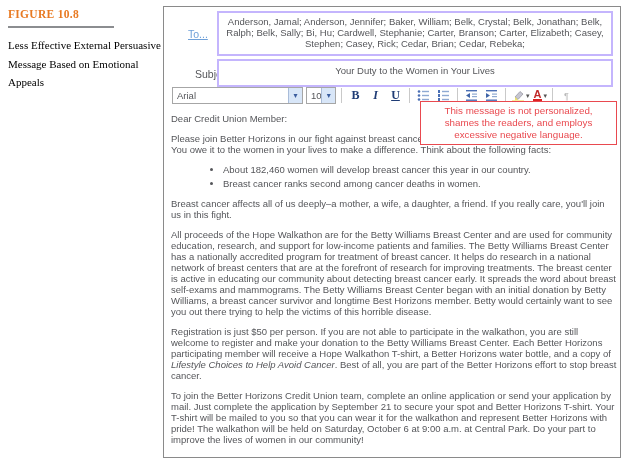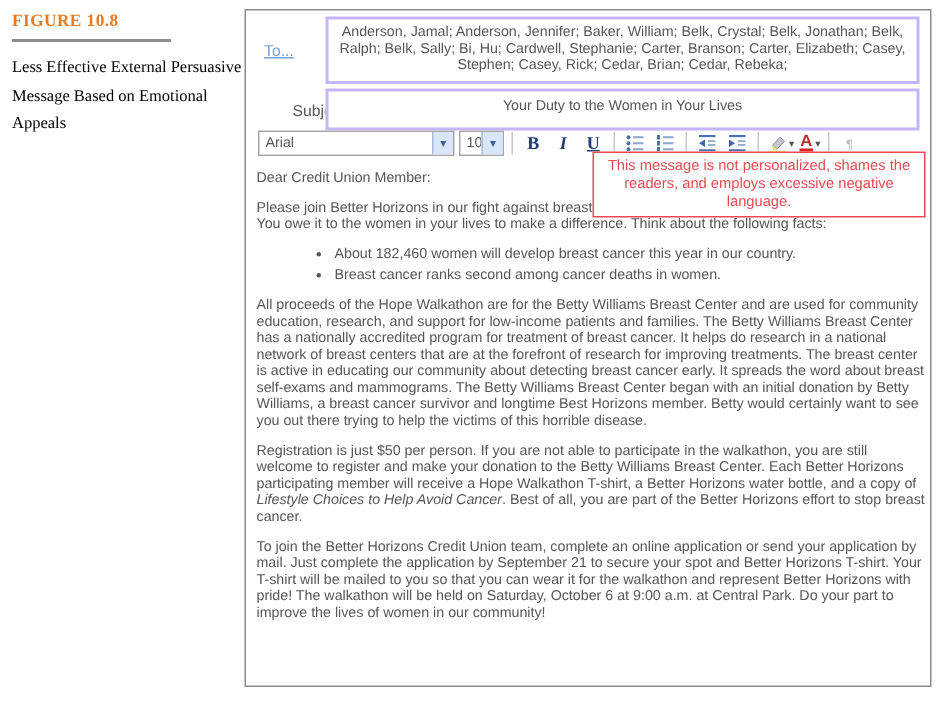--- a/index.html
+++ b/index.html
@@ -10,21 +10,21 @@
   .figure-block{position:absolute;left:8px;top:8px;width:156px;font-family:Liberation Serif, serif;}
   .fig-label{color:#e87a22;font-size:11.5px;font-weight:bold;letter-spacing:.3px;}
   .fig-rule{width:106px;border-top:2px solid #8b8d90;margin-top:6px;}
   .fig-caption{margin-top:8px;color:#000000;font-size:11px;line-height:18.5px;}
 
   
   .email-window{position:absolute;left:163px;top:6px;width:458px;height:452px;
     border:1px solid #8a8a8a;background:#fff;box-sizing:border-box;}
 
   .field-label{position:absolute;font-size:10.5px;color:#55565a;}
-  .to-label{left:12px;top:21px;color:#6fa0d8;cursor:pointer;text-decoration:underline;}
+  .to-label{left:24px;top:21px;color:#6fa0d8;cursor:pointer;text-decoration:underline;}
   .subject-label{left:12px;top:61px;margin-left:19px;}
   .field-box{position:absolute;left:53px;width:396px;border:2px solid #c4b5fd;
     background:#fff;font-size:9.5px;line-height:11px;color:#55565a;box-sizing:border-box;text-align:center;}
   .to-box{top:4px;height:45px;padding:3px 6px;}
   .subject-box{top:52px;height:28px;padding:4px 6px;white-space:nowrap;overflow:hidden;}
 
   
   .toolbar{position:absolute;left:8px;top:79px;height:19px;display:flex;align-items:center;gap:3px;}
   .select{display:flex;align-items:center;justify-content:space-between;height:17px;
     border:1px solid #a6a6a6;background:#fff;box-sizing:border-box;cursor:pointer;}
@@ -40,21 +40,21 @@
   .bold-glyph{font-weight:bold;font-size:12px;}
   .italic-glyph{font-style:italic;font-size:12px;font-weight:bold;}
   .underline-glyph{text-decoration:underline;font-size:12px;font-weight:bold;}
   .tb-sep{width:1px;height:15px;background:#c9c9c9;margin:0 2px;}
   .mini-arrow{font-size:7px;color:#555;margin-left:1px;}
   .fc-a{font-size:11px;font-weight:bold;color:#c02a2a;line-height:9px;border-bottom:3px solid #d22;padding:0 1px;}
   .tb-btn.grayed{color:#b9b9b9;font-size:9px;}
   .combo{display:flex;align-items:center;cursor:pointer;}
 
   
-  .annotation{position:absolute;right:3px;top:94px;width:222px;border:1px solid #e9494f;
+  .annotation{position:absolute;right:3px;top:94px;width:197px;border:1px solid #e9494f;
     background:#fff;color:#e9494f;font-size:9.8px;line-height:12px;text-align:center;
     padding:3px 5px;box-sizing:border-box;z-index:5;}
 
   
   .body-area{position:absolute;left:7px;top:98px;width:446px;font-size:9.5px;
     line-height:11px;color:#55565a;cursor:text;}
   .body-area p{margin:0 0 9px 0;}
   .body-area p:first-child{margin-top:8px;}
   .body-area ul{margin:0 0 9px 0;padding-left:52px;}
   .body-area li{margin-bottom:3px;}
@@ -158,19 +158,20 @@
 
     <div class="annotation">This message is not personalized, shames the readers, and employs excessive negative language.</div>
 
     <div class="body-area">
       <p>Dear Credit Union Member:</p>
       <p>Please join Better Horizons in our fight against breast cancer, one of the deadliest cancers for women. You owe it to the women in your lives to make a difference. Think about the following facts:</p>
       <ul>
         <li>About 182,460 women will develop breast cancer this year in our country.</li>
         <li>Breast cancer ranks second among cancer deaths in women.</li>
       </ul>
+      <p>Breast cancer affects all of us deeply–a mother, a wife, a daughter, a friend. If you really care, you'll join us in this fight.</p>
       <p>All proceeds of the Hope Walkathon are for the Betty Williams Breast Center and are used for community education, research, and support for low-income patients and families. The Betty Williams Breast Center has a nationally accredited program for treatment of breast cancer. It helps do research in a national network of breast centers that are at the forefront of research for improving treatments. The breast center is active in educating our community about detecting breast cancer early. It spreads the word about breast self-exams and mammograms. The Betty Williams Breast Center began with an initial donation by Betty Williams, a breast cancer survivor and longtime Best Horizons member. Betty would certainly want to see you out there trying to help the victims of this horrible disease.</p>
       <p><span>Registration is just $50 per person. If you are not able to participate in the walkathon, you are still welcome to register and make your donation to the Betty Williams Breast Center. Each Better Horizons participating member will receive a Hope Walkathon T-shirt, a Better Horizons water bottle, and a copy of </span><i>Lifestyle Choices to Help Avoid Cancer</i><span>. Best of all, you are part of the Better Horizons effort to stop breast cancer.</span></p>
       <p>To join the Better Horizons Credit Union team, complete an online application or send your application by mail. Just complete the application by September 21 to secure your spot and Better Horizons T-shirt. Your T-shirt will be mailed to you so that you can wear it for the walkathon and represent Better Horizons with pride! The walkathon will be held on Saturday, October 6 at 9:00 a.m. at Central Park. Do your part to improve the lives of women in our community!</p>
     </div>
 
   </section>
 </div>
 
 </body></html>

